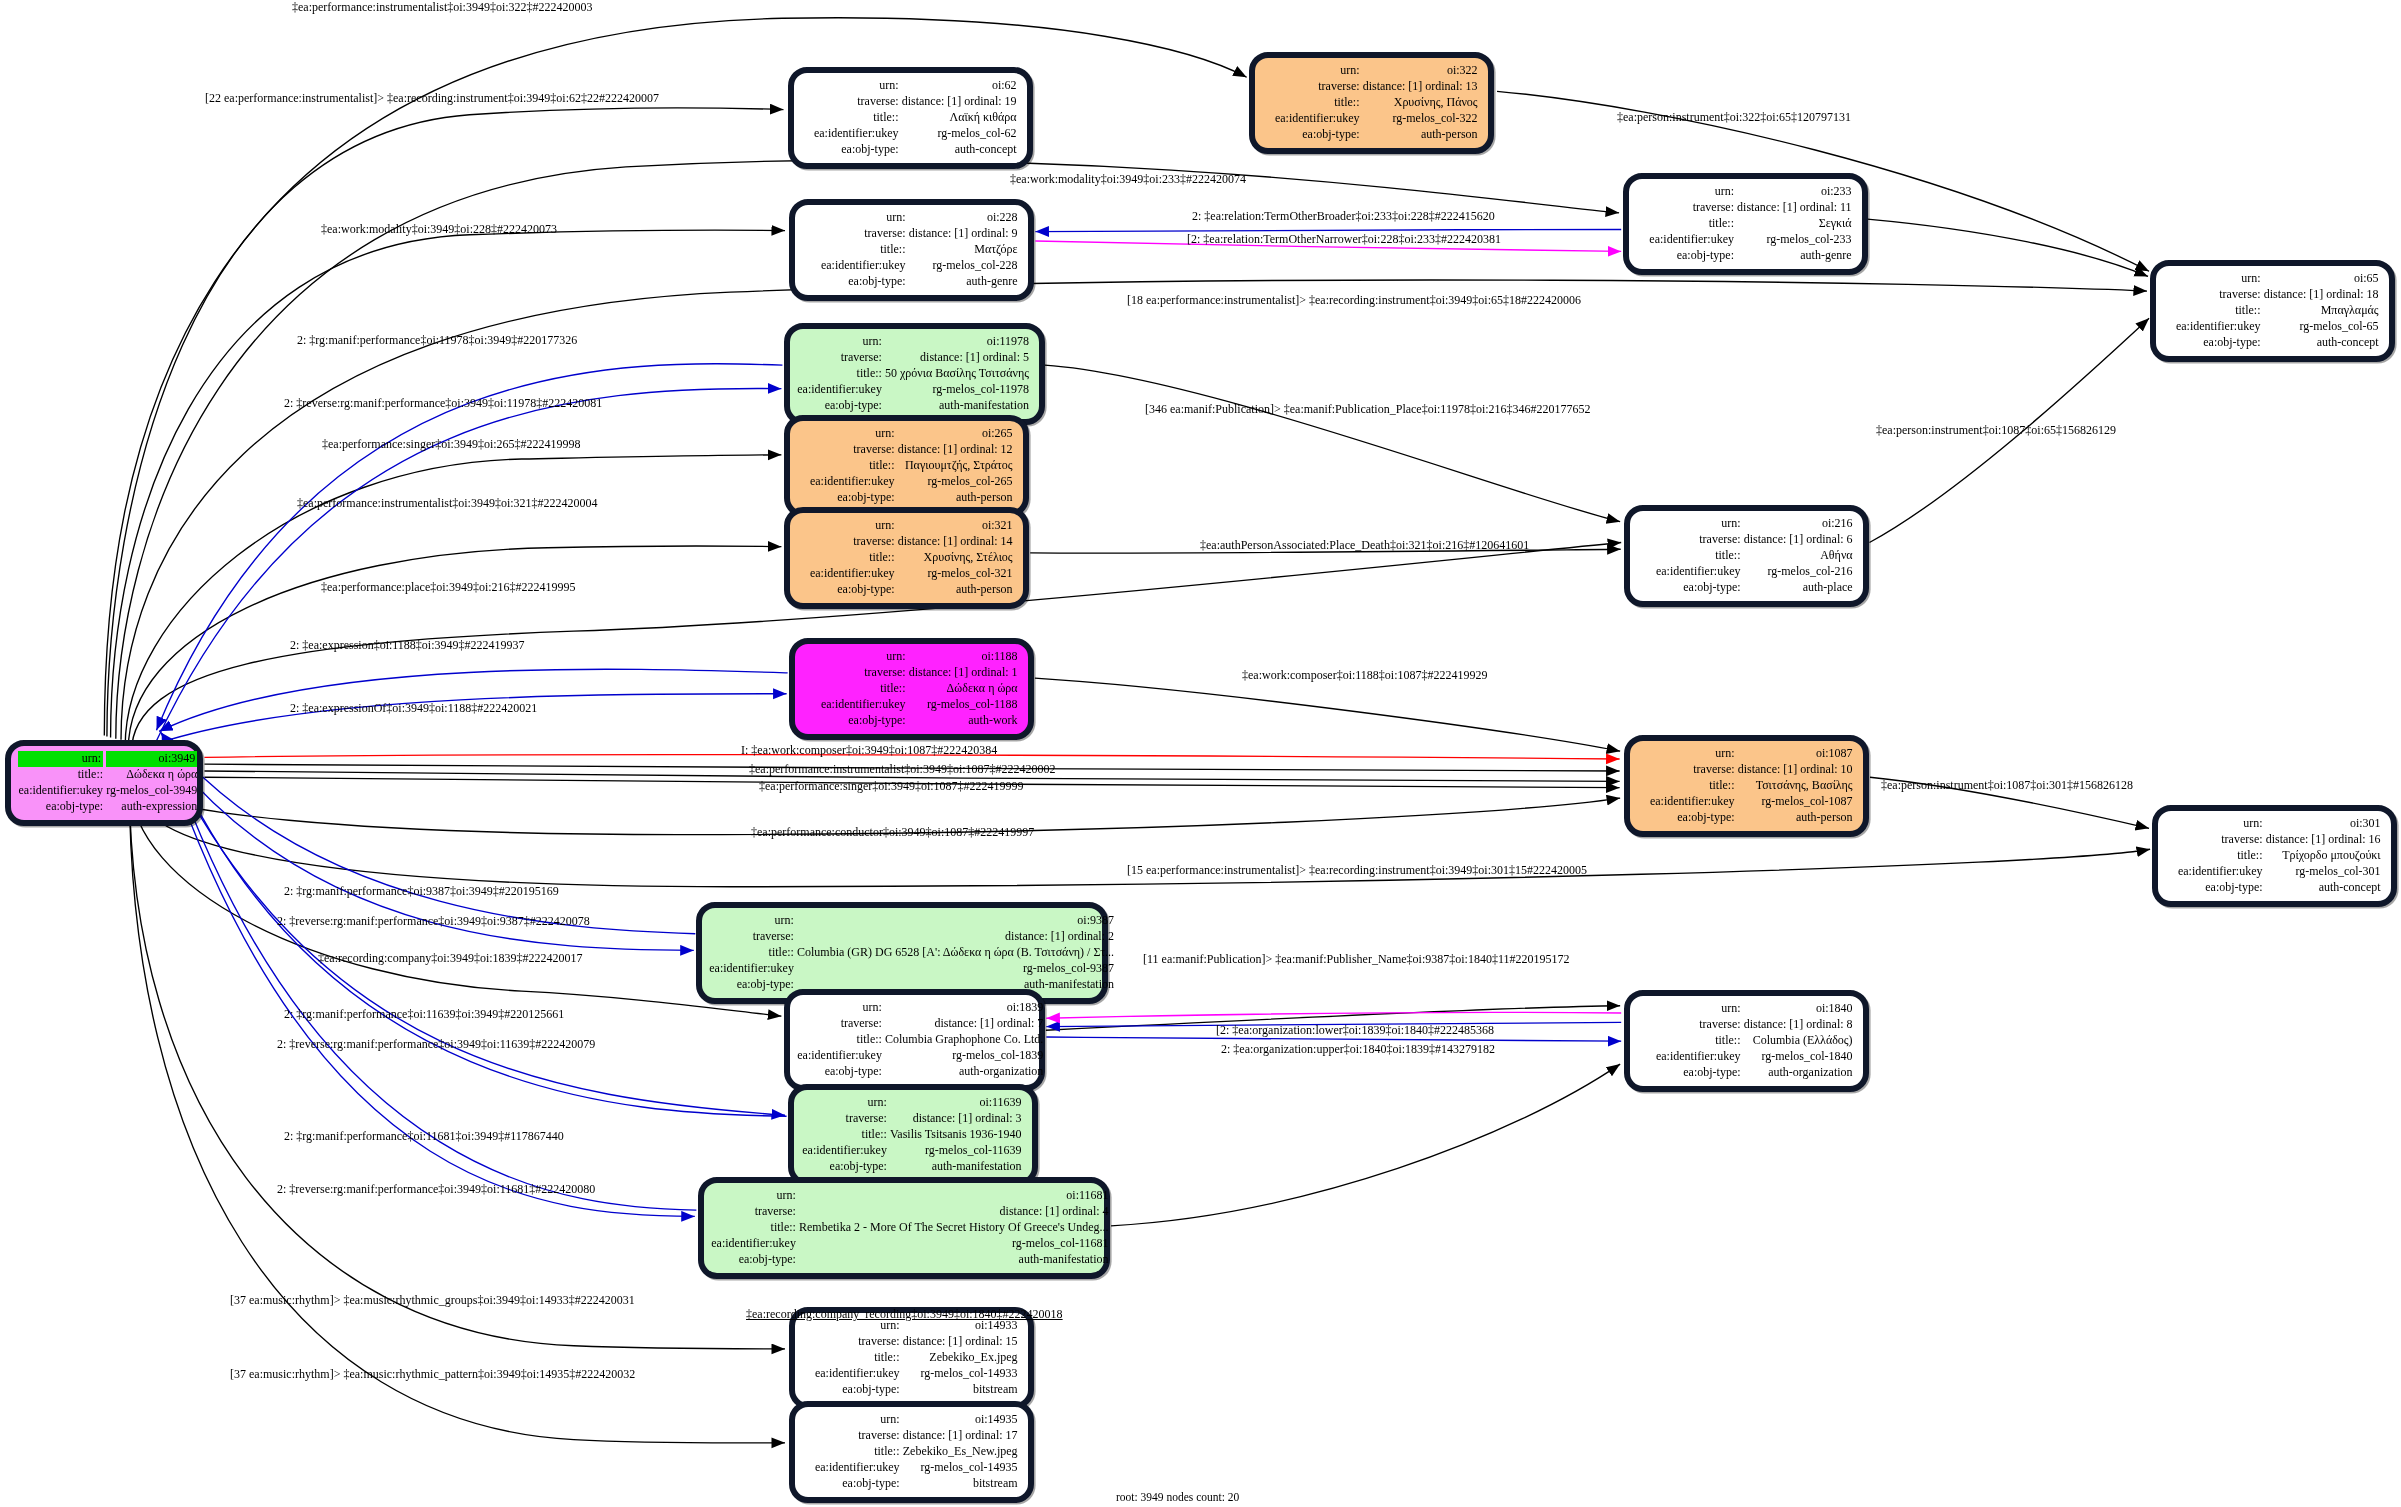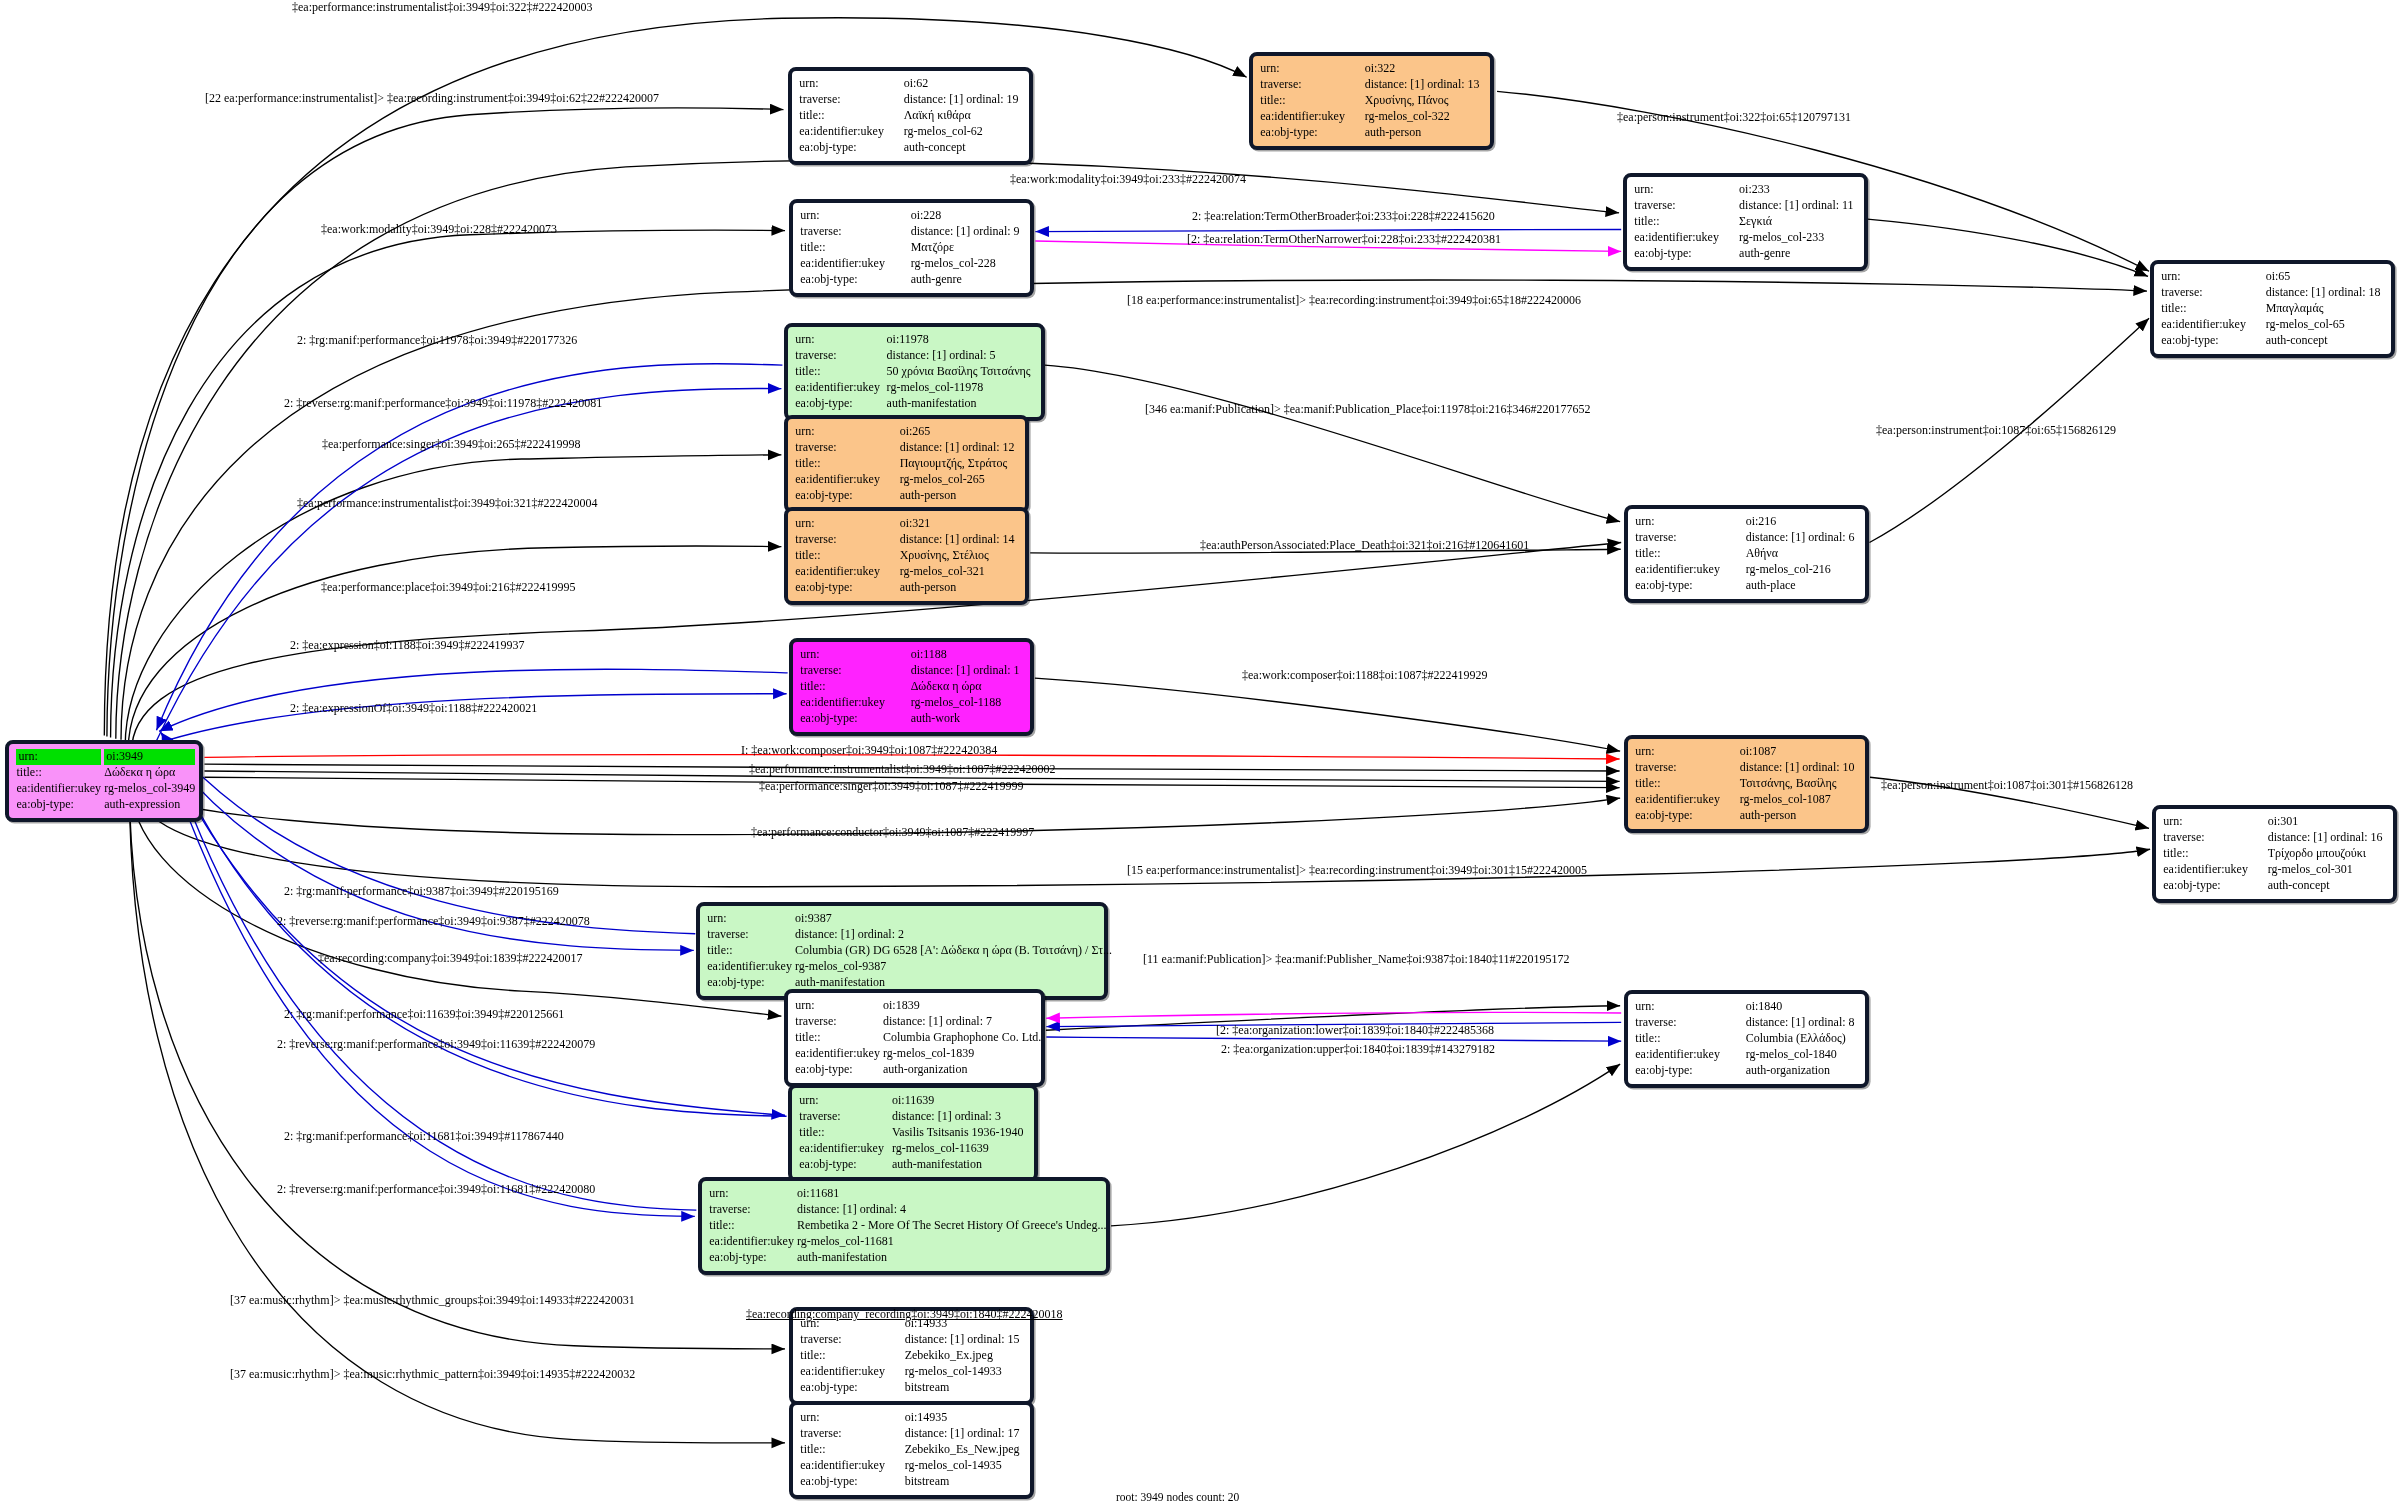--- a/index.html
+++ b/index.html
@@ -1,21 +1,21 @@
 <!DOCTYPE html>
 <html style="font-size:8.3px"><head>
 <meta charset="utf-8">
 <style>
   html,body{margin:0;padding:0;background:#ffffff;}
   body{width:2401px;height:1507px;font-family:"Liberation Serif",serif;}
   #graph{position:relative;width:2401px;height:1507px;overflow:hidden;}
   svg.edges{position:absolute;left:0;top:0;width:2401px;height:1507px;}
-  .node{position:absolute;border:4px solid #0f172a;border-radius:8px;
+  .node{position:absolute;border:6px solid #0f172a;border-radius:19px;
         box-sizing:border-box;background:#ffffff;padding:5.2px 7.3px;
-        box-shadow:1.6px 1.6px 0 rgba(0,0,0,.35);}
+        box-shadow:1.6px 1.6px 0 rgba(0,0,0,.35);text-align:right;}
   .node table{border-collapse:collapse;}
   .node td{font-size:12px;line-height:1.32;color:#000;white-space:nowrap;
            padding:0 3.1px 0 0;vertical-align:top;font-family:"Liberation Serif",serif;}
   .node td.k{width:129px;}
   .node td.v{}
   .node.root td.k, .node.root td.v{}
   .hl{background:#00e000;display:block;padding:0 2.1px;}
   .lbl{position:absolute;font-size:12px;color:#000;white-space:nowrap;
        font-family:"Liberation Serif",serif;background:transparent;}
   .footer{position:absolute;font-size:11.5px;color:#000;white-space:nowrap;}

